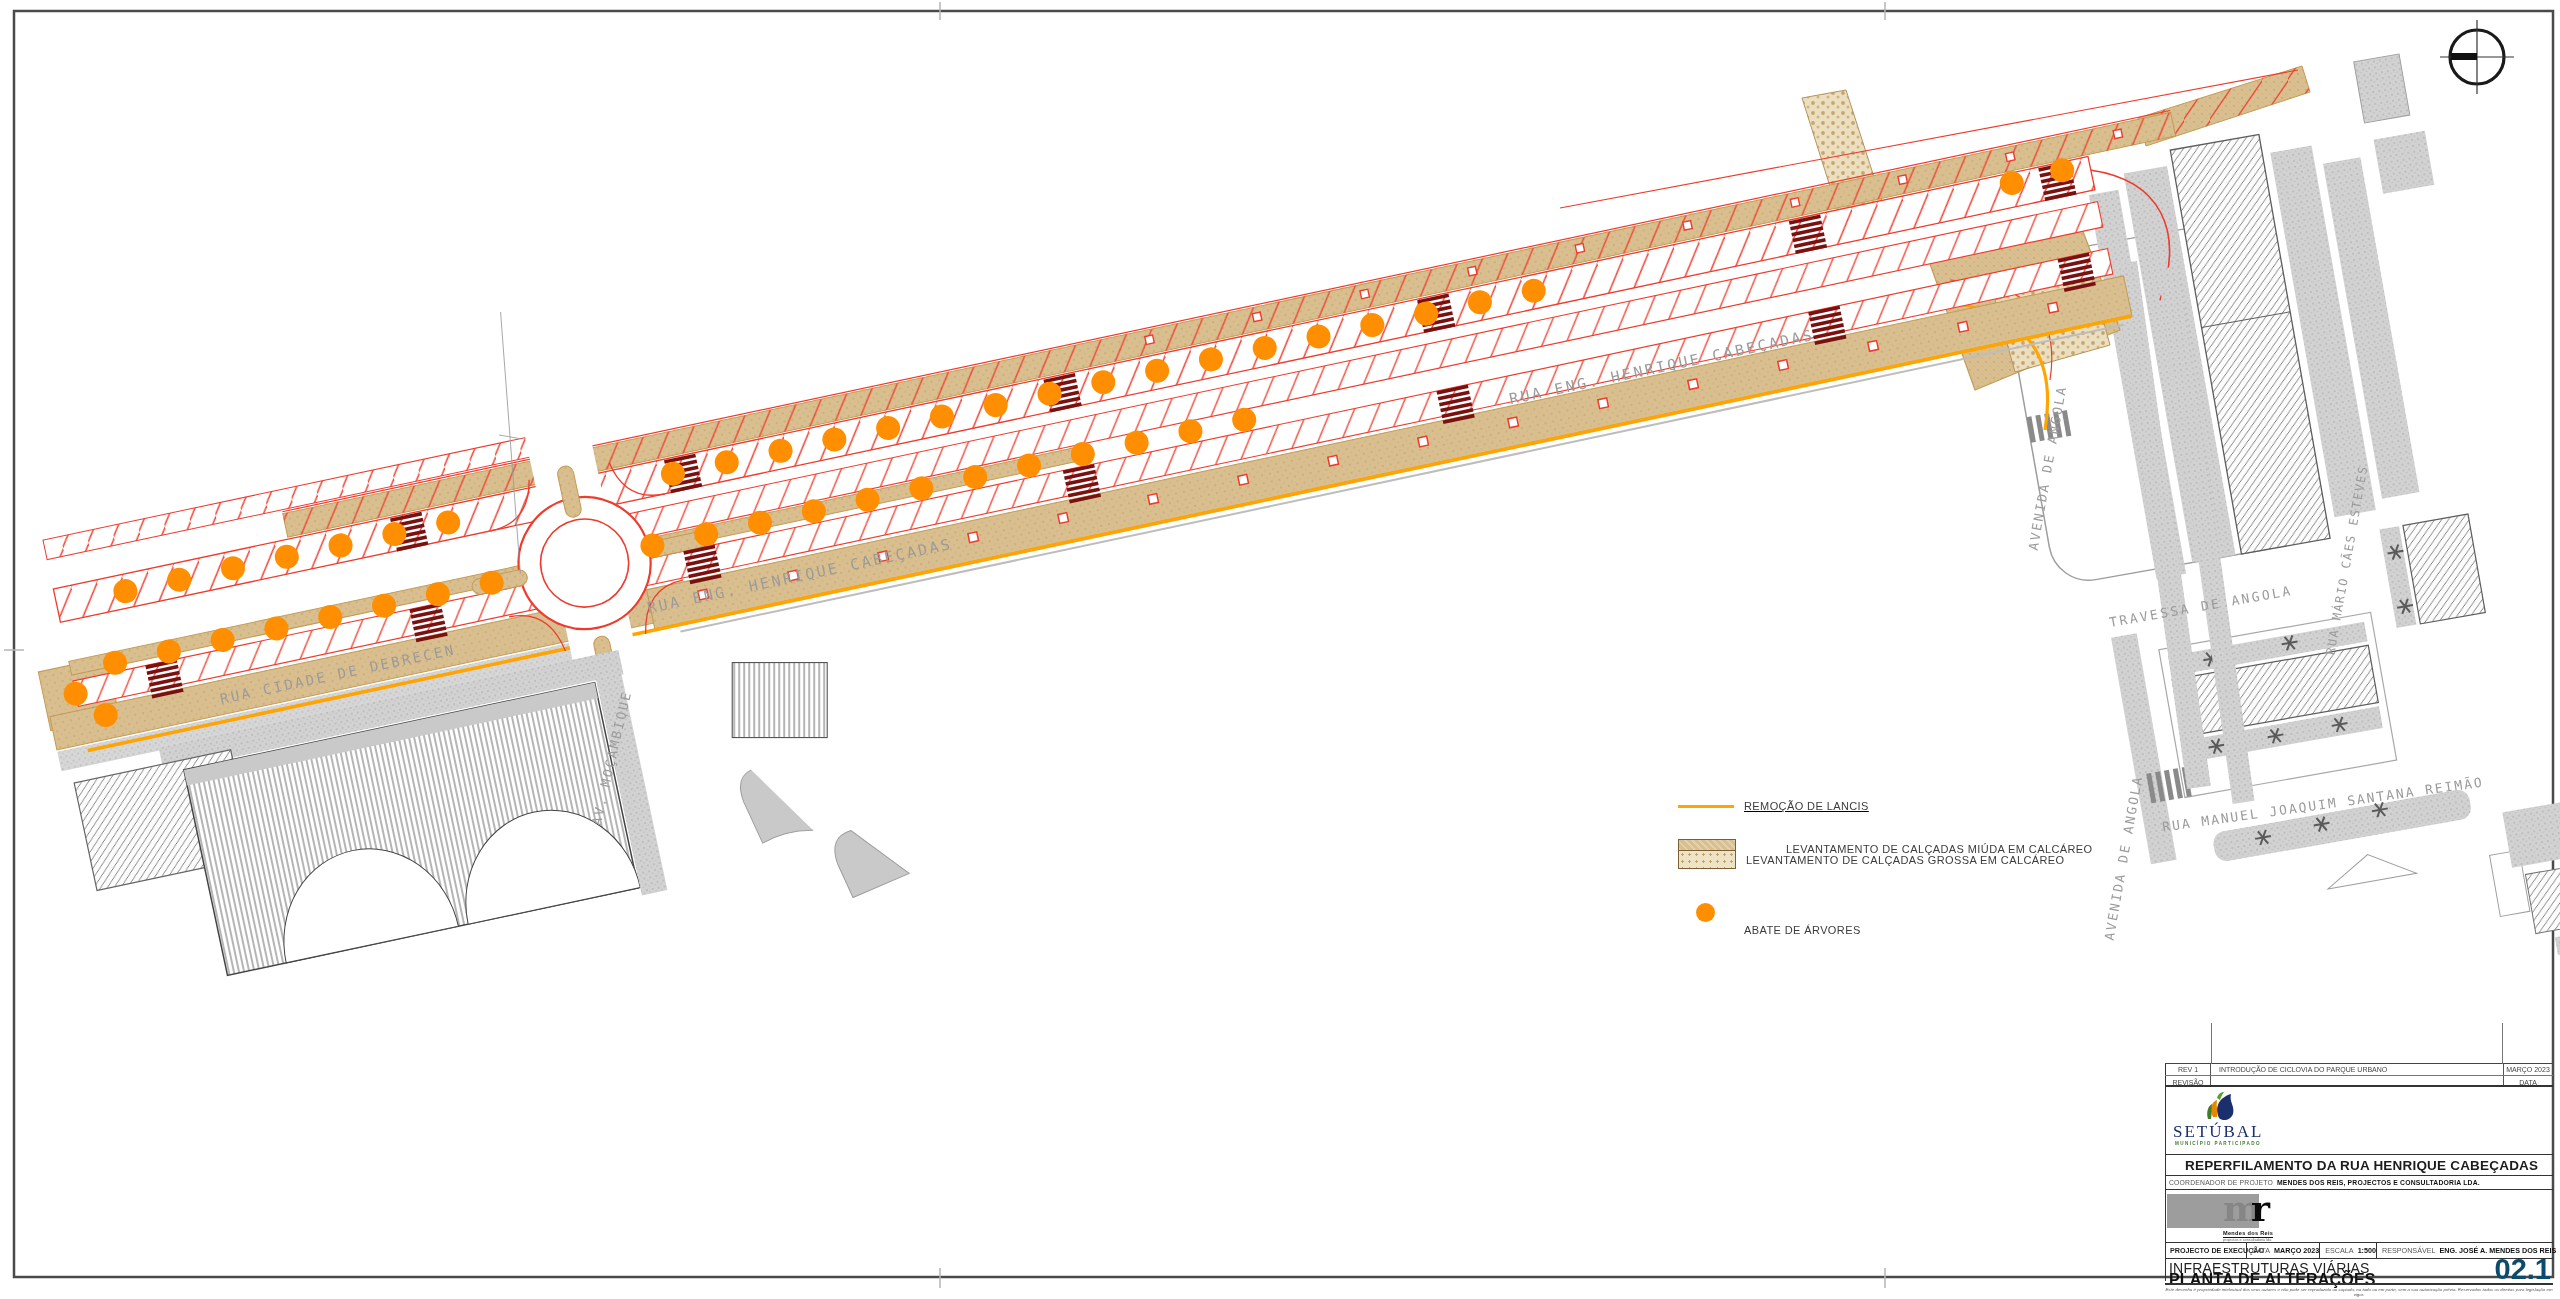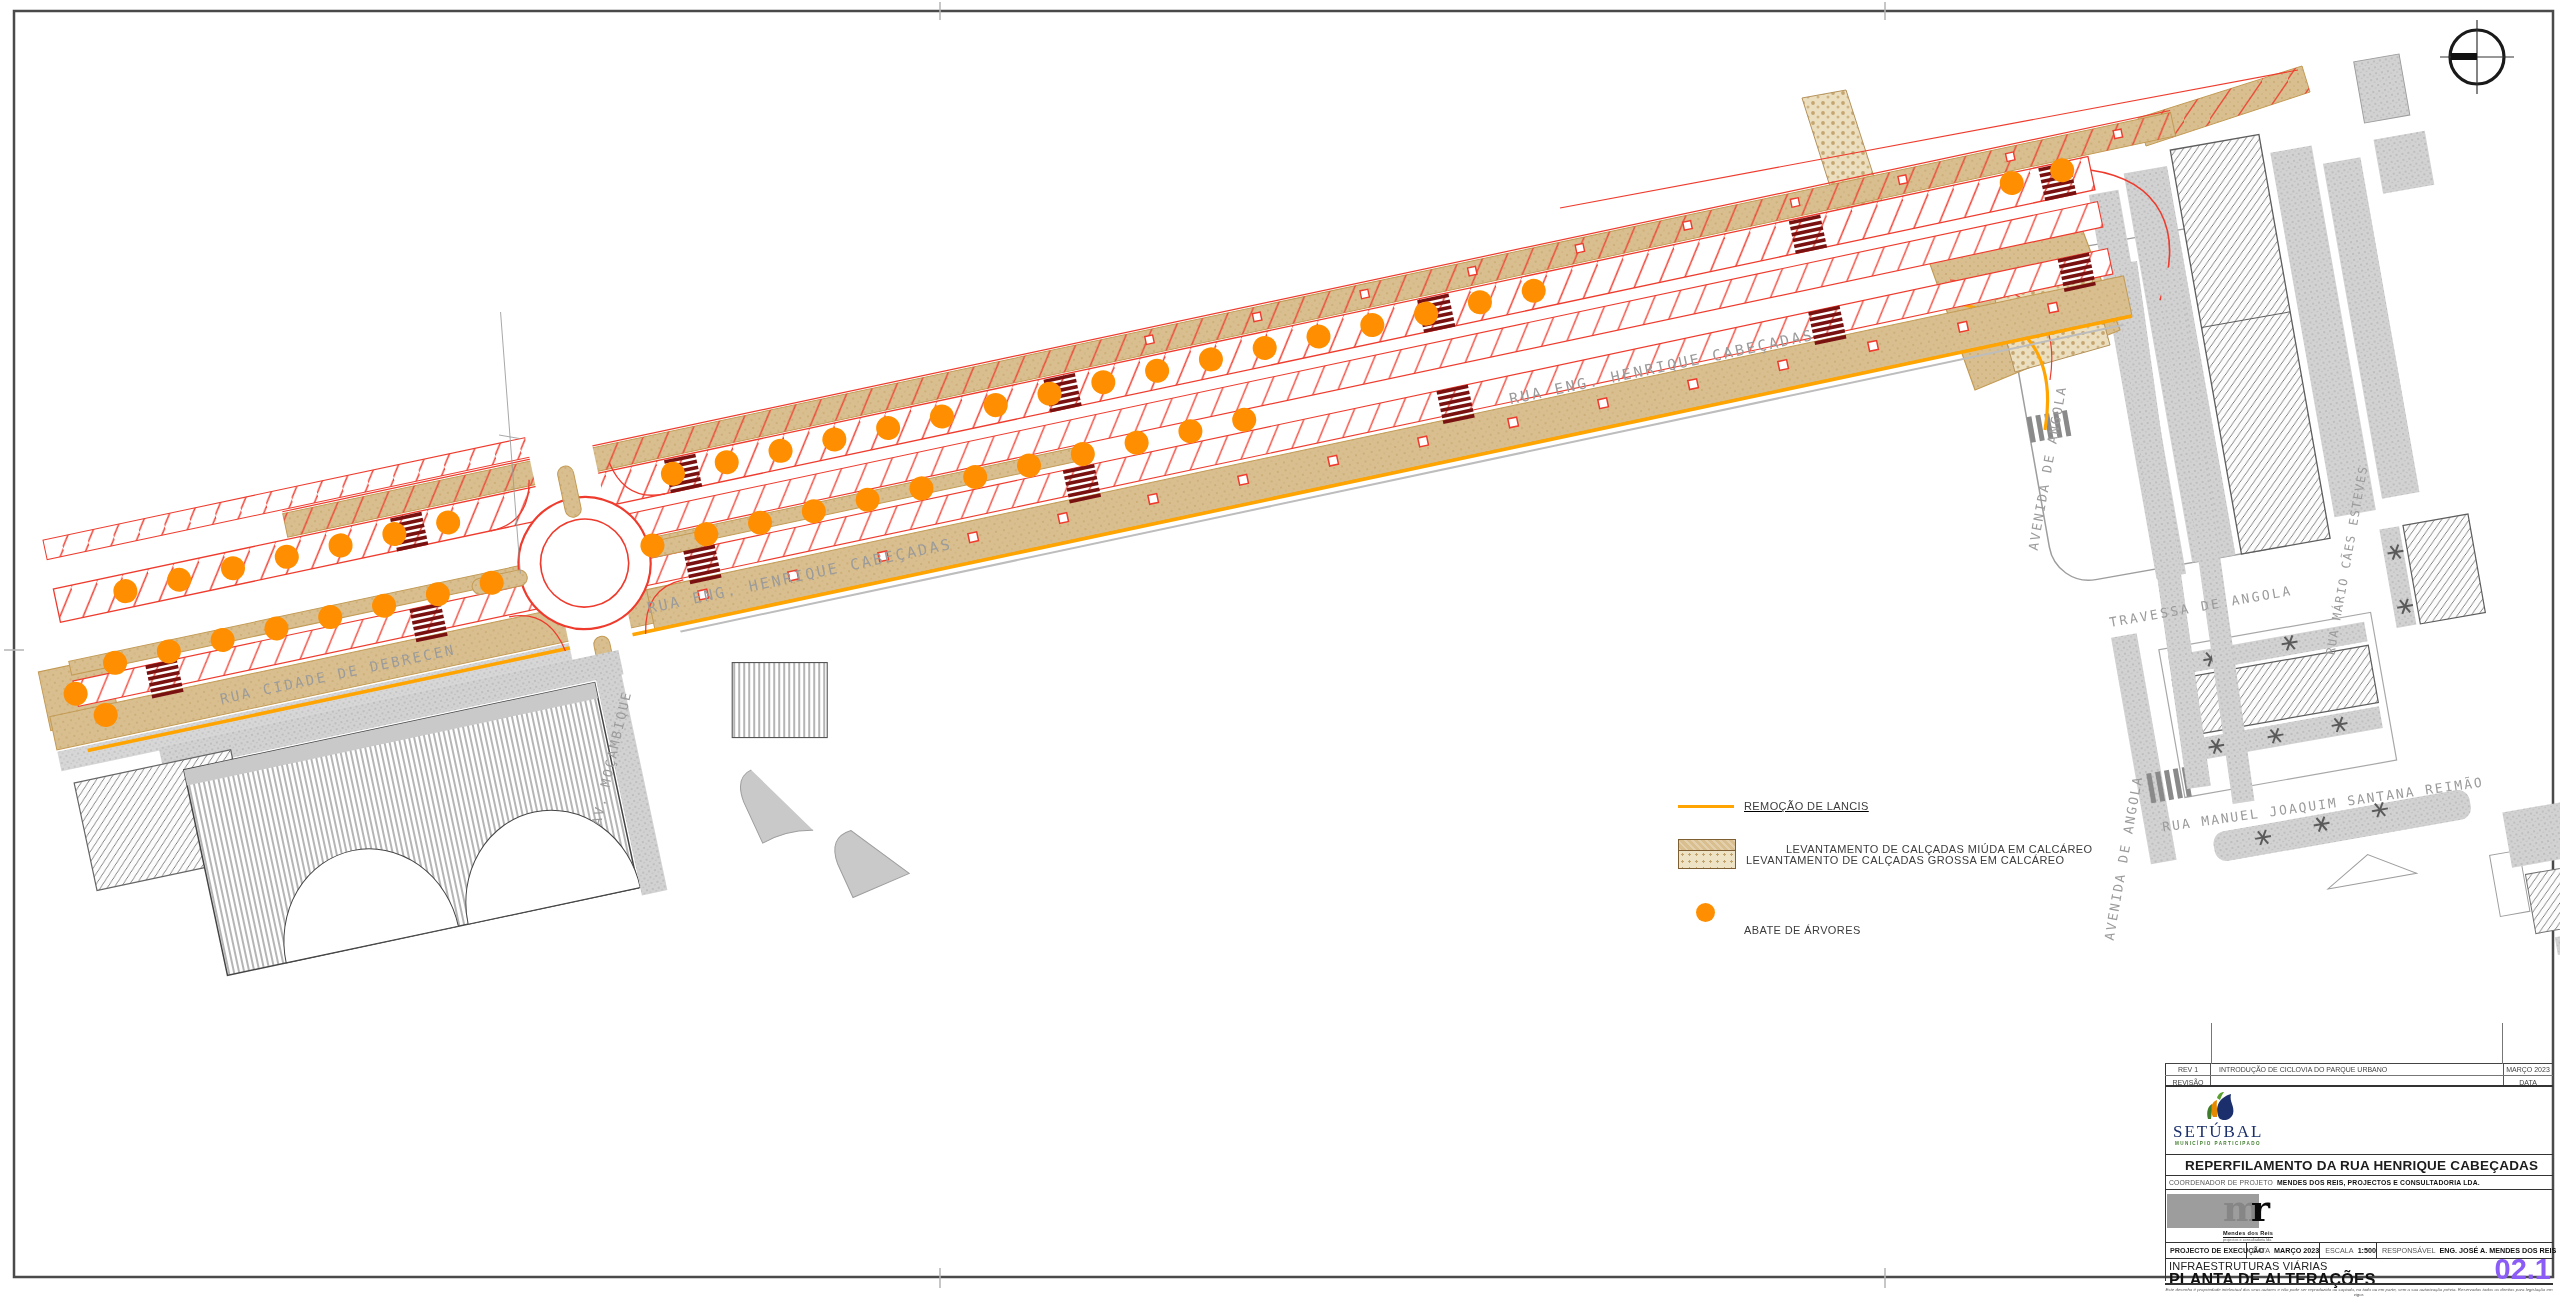--- a/index.html
+++ b/index.html
@@ -48,23 +48,23 @@
   .exec-row{left:0;top:220px;width:388px;height:17px;border-top:1px solid #333;border-bottom:1px solid #333;display:flex;font-size:7.2px;}
   .exec-row .cell{display:flex;align-items:center;padding-left:5px;border-right:1px solid #333;height:100%;white-space:nowrap;}
   .exec-row .cell:last-child{border-right:none;}
   .exec-row .w1{width:82px;font-weight:bold;}
   .exec-row .w2{width:83px;}
   .exec-row .w3{width:83px;}
   .exec-row .w4{flex:1;}
   .exec-row .lt{color:#555;margin-right:4px;}
   .exec-row b{color:#111;}
   .foot{left:0;top:237px;width:388px;height:22px;}
-  .foot .disc{position:absolute;left:4px;top:1px;font-size:11px;color:#222;letter-spacing:.2px;}
+  .foot .disc{position:absolute;left:4px;top:1px;font-size:14px;color:#222;letter-spacing:.2px;}
   .foot .dt{position:absolute;left:4px;top:12px;font-size:16px;font-weight:bold;color:#111;letter-spacing:.2px;}
-  .foot .num{position:absolute;right:2px;top:-6px;font-size:29px;font-weight:bold;color:#8b5cf6;margin-left:7px;}
+  .foot .num{position:absolute;right:2px;top:-6px;font-size:29px;font-weight:bold;color:#0c4a6e;margin-left:7px;}
   .copy{left:0;top:261px;width:388px;text-align:center;font-size:4.4px;color:#555;font-style:italic;border-top:2px solid #333;padding-top:2px;}
 </style>
 </head>
 <body>
 
 <div class="sheet">
 
 <svg class="plan" viewBox="0 0 2560 1299">
   <defs>
     <pattern id="redBays" width="26" height="40" patternUnits="userSpaceOnUse">

